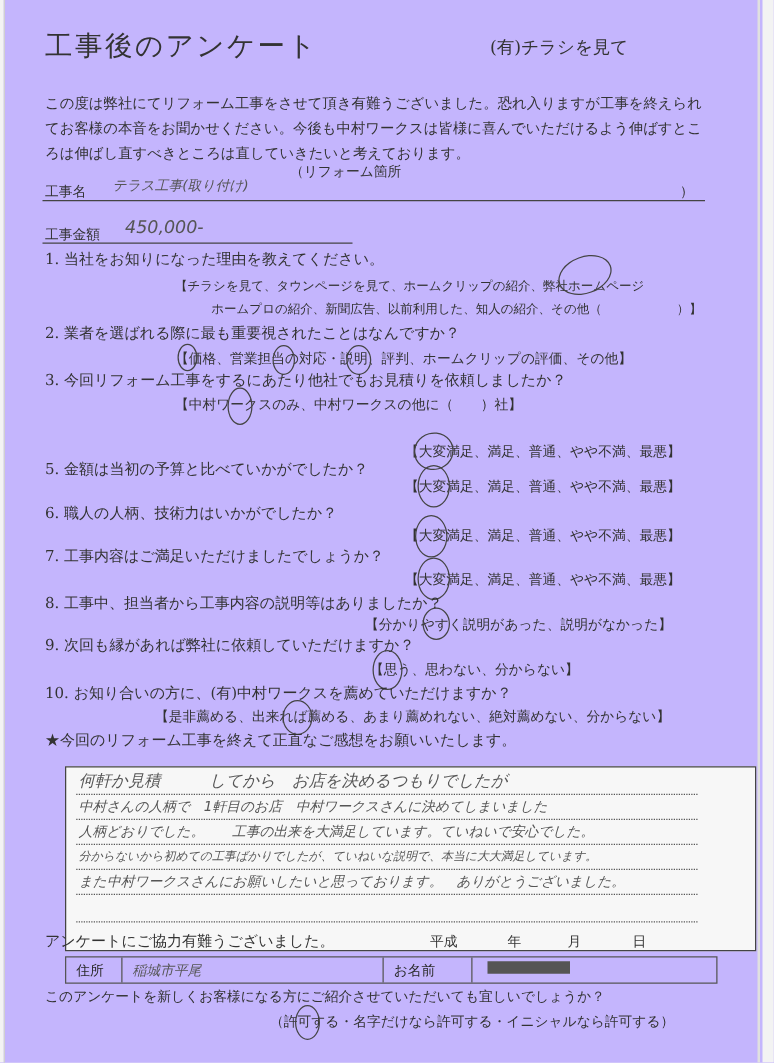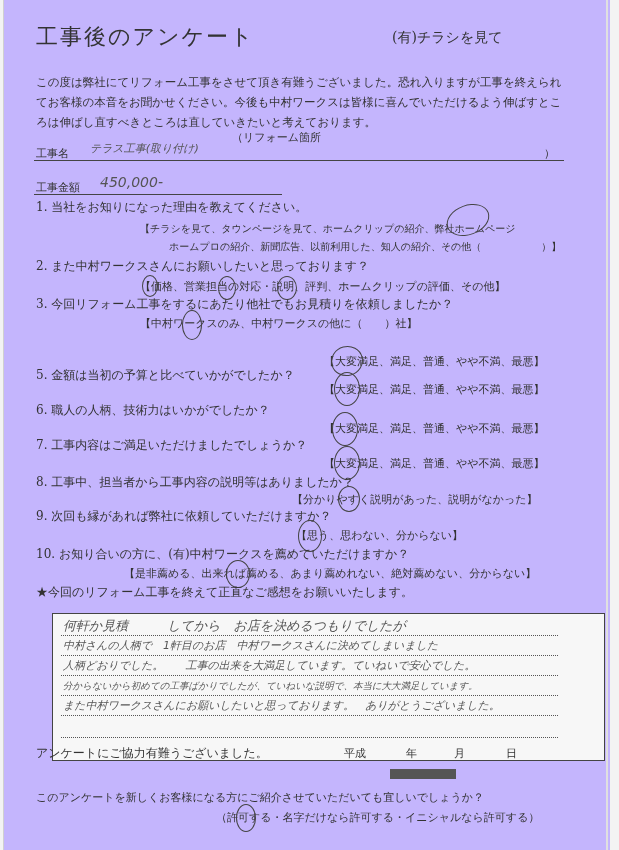--- a/index.html
+++ b/index.html
@@ -70,21 +70,21 @@
   <div class="abs q" style="left:32px; top:199px;">
     <span>1.</span>
     <span>当社をお知りになった理由を教えてください。</span>
   </div>
   <div class="abs opt-sm" style="left:136px; top:222px;">【チラシを見て、タウンページを見て、ホームクリップの紹介、弊社ホームページ</div>
   <div class="abs opt-sm" style="left:143px; top:240px;margin-left:22px;">ホームプロの紹介、新聞広告、以前利用した、知人の紹介、その他（　　　　　　）】</div>
   <div class="circle" style="left:442px; top:205px; width:42px; height:28px; transform:rotate(-20deg);"></div>
 
   <div class="abs q" style="left:32px; top:258px;">
     <span>2.</span>
-    <span>また中村ワークスさんにお願いしたいと思っております？</span>
+    <span>業者を選ばれる際に最も重要視されたことはなんですか？</span>
   </div>
   <div class="abs opt" style="left:136px; top:279px;">【価格、営業担当の対応・説明、評判、ホームクリップの評価、その他】</div>
   <div class="circle" style="left:138px; top:275px; width:14px; height:20px;"></div>
   <div class="circle" style="left:214px; top:276px; width:16px; height:22px;"></div>
   <div class="circle" style="left:273px; top:276px; width:18px; height:22px;"></div>
 
   <div class="abs q" style="left:32px; top:296px;">
     <span>3.</span>
     <span>今回リフォーム工事をするにあたり他社でもお見積りを依頼しましたか？</span>
   </div>
@@ -145,20 +145,26 @@
     <div class="cline" style="top:62px; font-size:9.5px;">分からないから初めての工事ばかりでしたが、ていねいな説明で、本当に大大満足しています。</div>
     <div class="cline" style="top:104px;"></div>
   </div>
 
   <div class="abs q" style="left:32px; top:745px;">アンケートにご協力有難うございました。</div>
   <div class="abs opt" style="left:340px; top:746px;">平成</div>
   <div class="abs opt" style="left:402px; top:746px;">年</div>
   <div class="abs opt" style="left:450px; top:746px;">月</div>
   <div class="abs opt" style="left:502px; top:746px;">日</div>
 
+  <div class="info-table">
+    <div class="cell" style="width:36px;">住所</div>
+    <div class="cell hand" style="width:200px;">稲城市平尾</div>
+    <div class="cell" style="width:62px;">お名前</div>
+    <div class="cell" style="flex:1;"></div>
+  </div>
   <div class="redact"></div>
 
   <div class="abs opt" style="left:212px; top:810px;">（許可する・名字だけなら許可する・イニシャルなら許可する）</div>
   <div class="abs opt" style="left:32px; top:790px;">このアンケートを新しくお客様になる方にご紹介させていただいても宜しいでしょうか？</div>
   <div class="circle" style="left:232px; top:804px; width:18px; height:26px;"></div>
 
 </div>
 <div class="edge-right"></div>
 
 </body></html>

